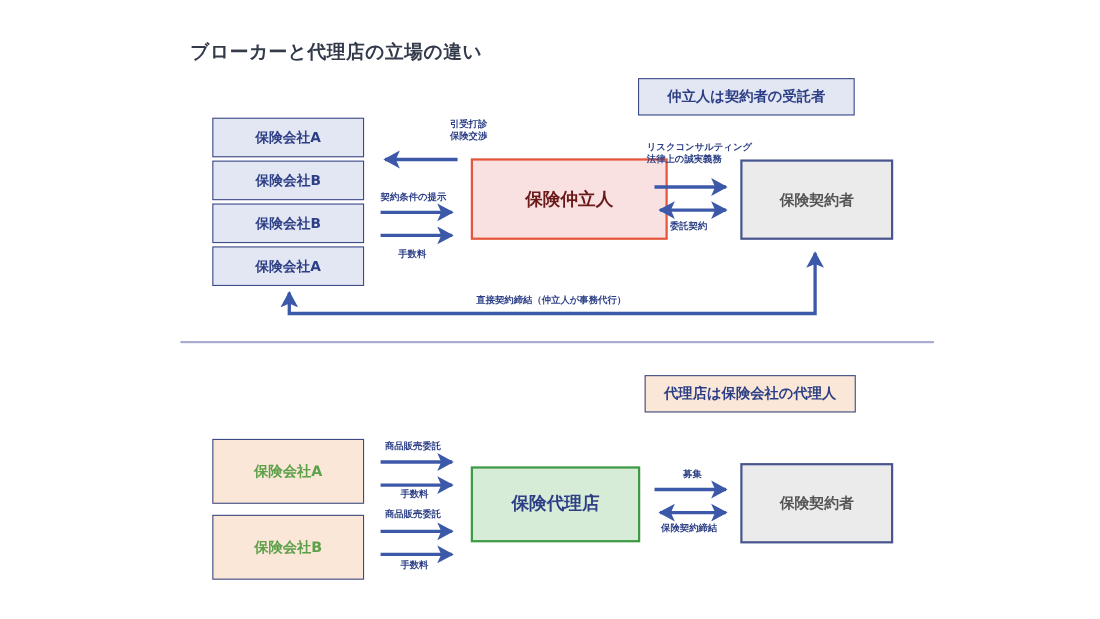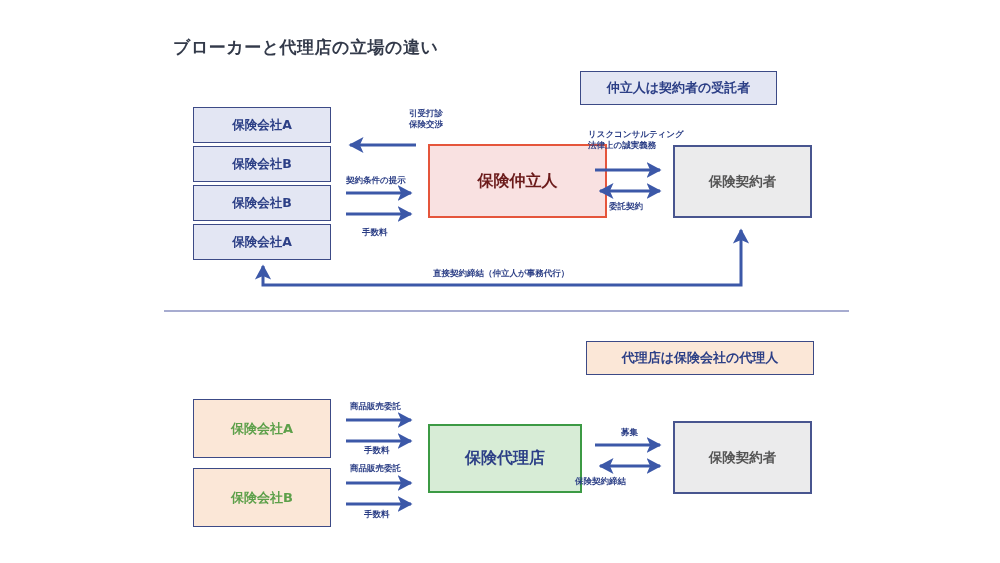--- a/index.html
+++ b/index.html
@@ -27,21 +27,21 @@
   .ins-c { top: 185px; }
   .ins-d { top: 224px; }
 
   .broker { left: 428px; top: 144px; width: 179px; height: 74px;
     background: #f9e1e1; border: 2px solid #e5553b; color: #6b1a1a; font-size: 16px; font-weight: bold; }
 
   .holder { background: #ebebec; border: 2px solid #48558f; color: #555; font-size: 13.5px; }
   .holder-top { left: 673px; top: 145px; width: 139px; height: 73px; }
 
   
-  .note-bot { left: 586px; top: 341px; width: 228px; height: 34px;
+  .note-bot { left: 586px; top: 341px; width: 192px; height: 34px;
     background: #fbe7d7; border: 1.5px solid #3c4a86; color: #2c3f86; font-size: 13px; }
 
   .ins-bot { left: 193px; width: 138px; height: 59px;
     background: #fbe7d7; border: 1.5px solid #3c4a86; color: #5da04a; font-size: 13px; }
   .ins-ba { top: 399px; }
   .ins-bb { top: 468px; }
 
   .agency { left: 428px; top: 424px; width: 154px; height: 69px;
     background: #d7ecd6; border: 2px solid #3c9a44; color: #2c3f86; font-size: 16px; }
 
@@ -91,21 +91,21 @@
 <div class="box ins-bot ins-bb">保険会社B</div>
 
 <div class="box agency">保険代理店</div>
 <div class="box holder holder-bot">保険契約者</div>
 
 <div class="lbl" style="left:350px; top:401px;">商品販売委託</div>
 <div class="lbl" style="left:364px; top:445px;">手数料</div>
 <div class="lbl" style="left:350px; top:463px;">商品販売委託</div>
 <div class="lbl" style="left:364px; top:509px;">手数料</div>
 <div class="lbl" style="left:621px; top:427px;">募集</div>
-<div class="lbl" style="left:575px; top:476px;">保険契約締結</div>
+<div class="lbl" style="left:601px; top:476px;">保険契約締結</div>
 
 <svg class="arrows" width="1000" height="563">
   <defs>
     <marker id="ah" markerWidth="6" markerHeight="6" refX="4.5" refY="3" orient="auto" markerUnits="strokeWidth">
       <path d="M0,0.3 L5,3 L0,5.7 L1.2,3 Z" fill="#3c58a8"></path>
     </marker>
     <marker id="ahs" markerWidth="6" markerHeight="6" refX="0.5" refY="3" orient="auto" markerUnits="strokeWidth">
       <path d="M5,0.3 L0,3 L5,5.7 L3.8,3 Z" fill="#3c58a8"></path>
     </marker>
   </defs>

